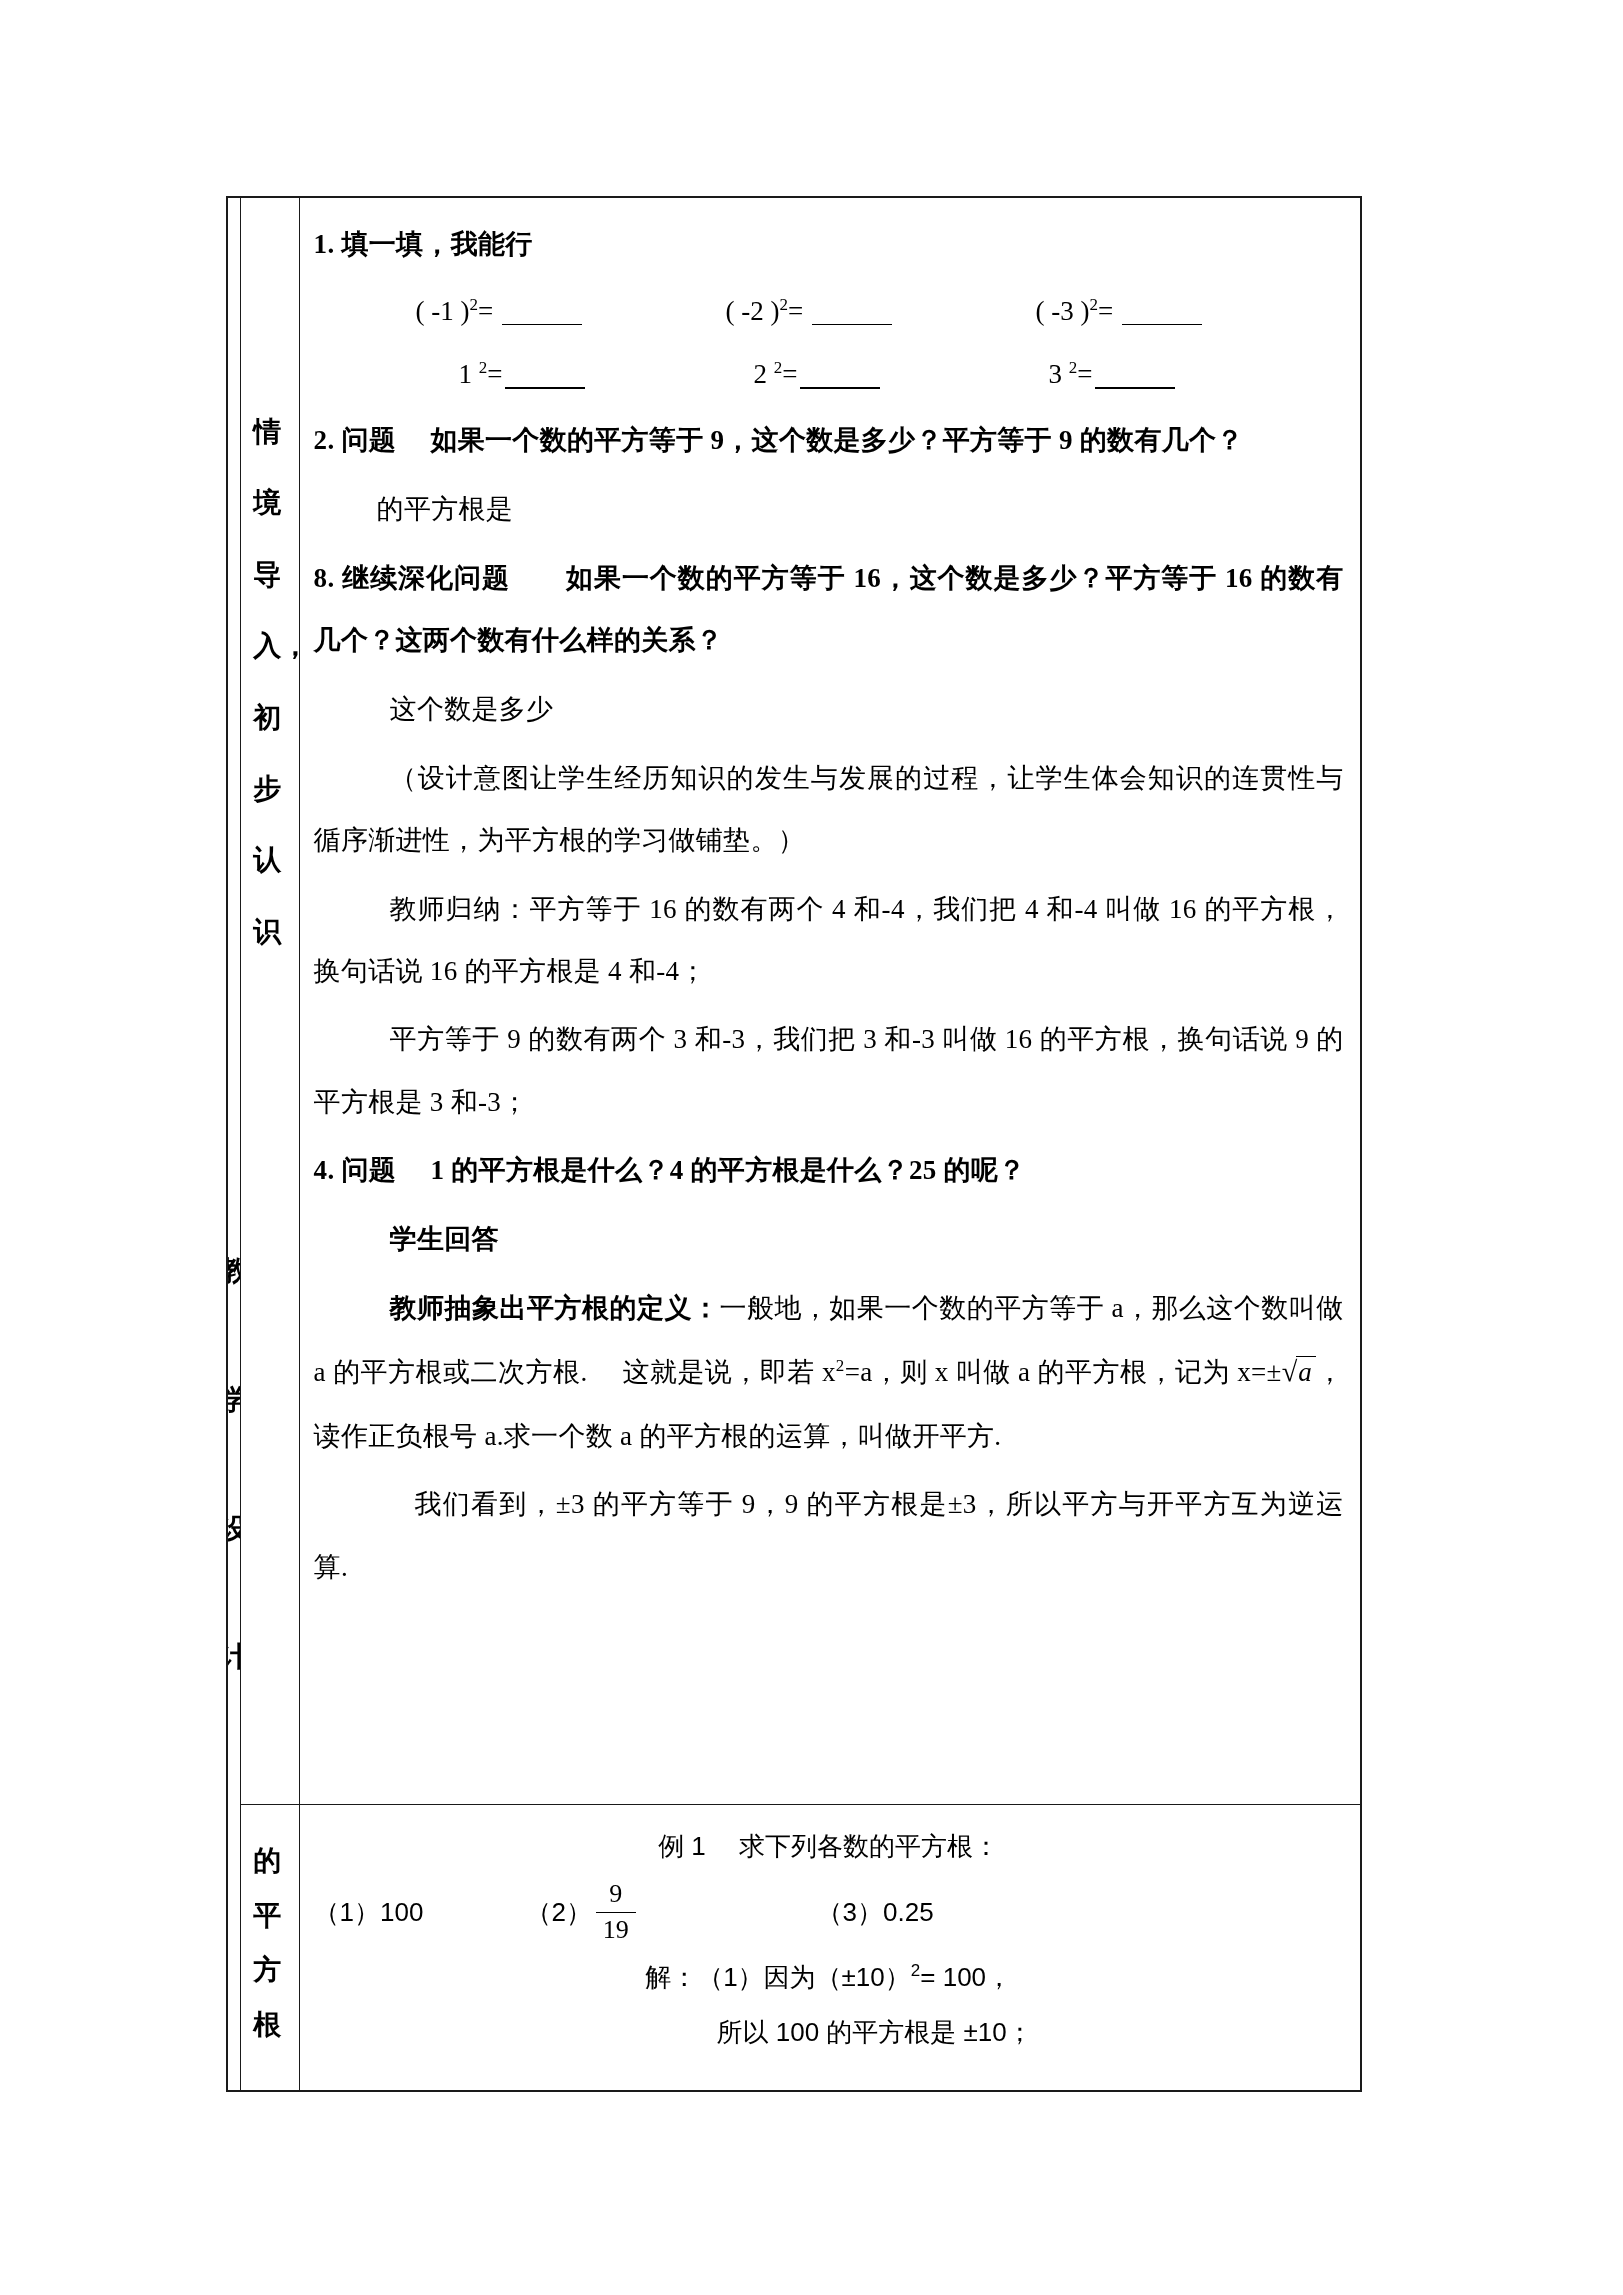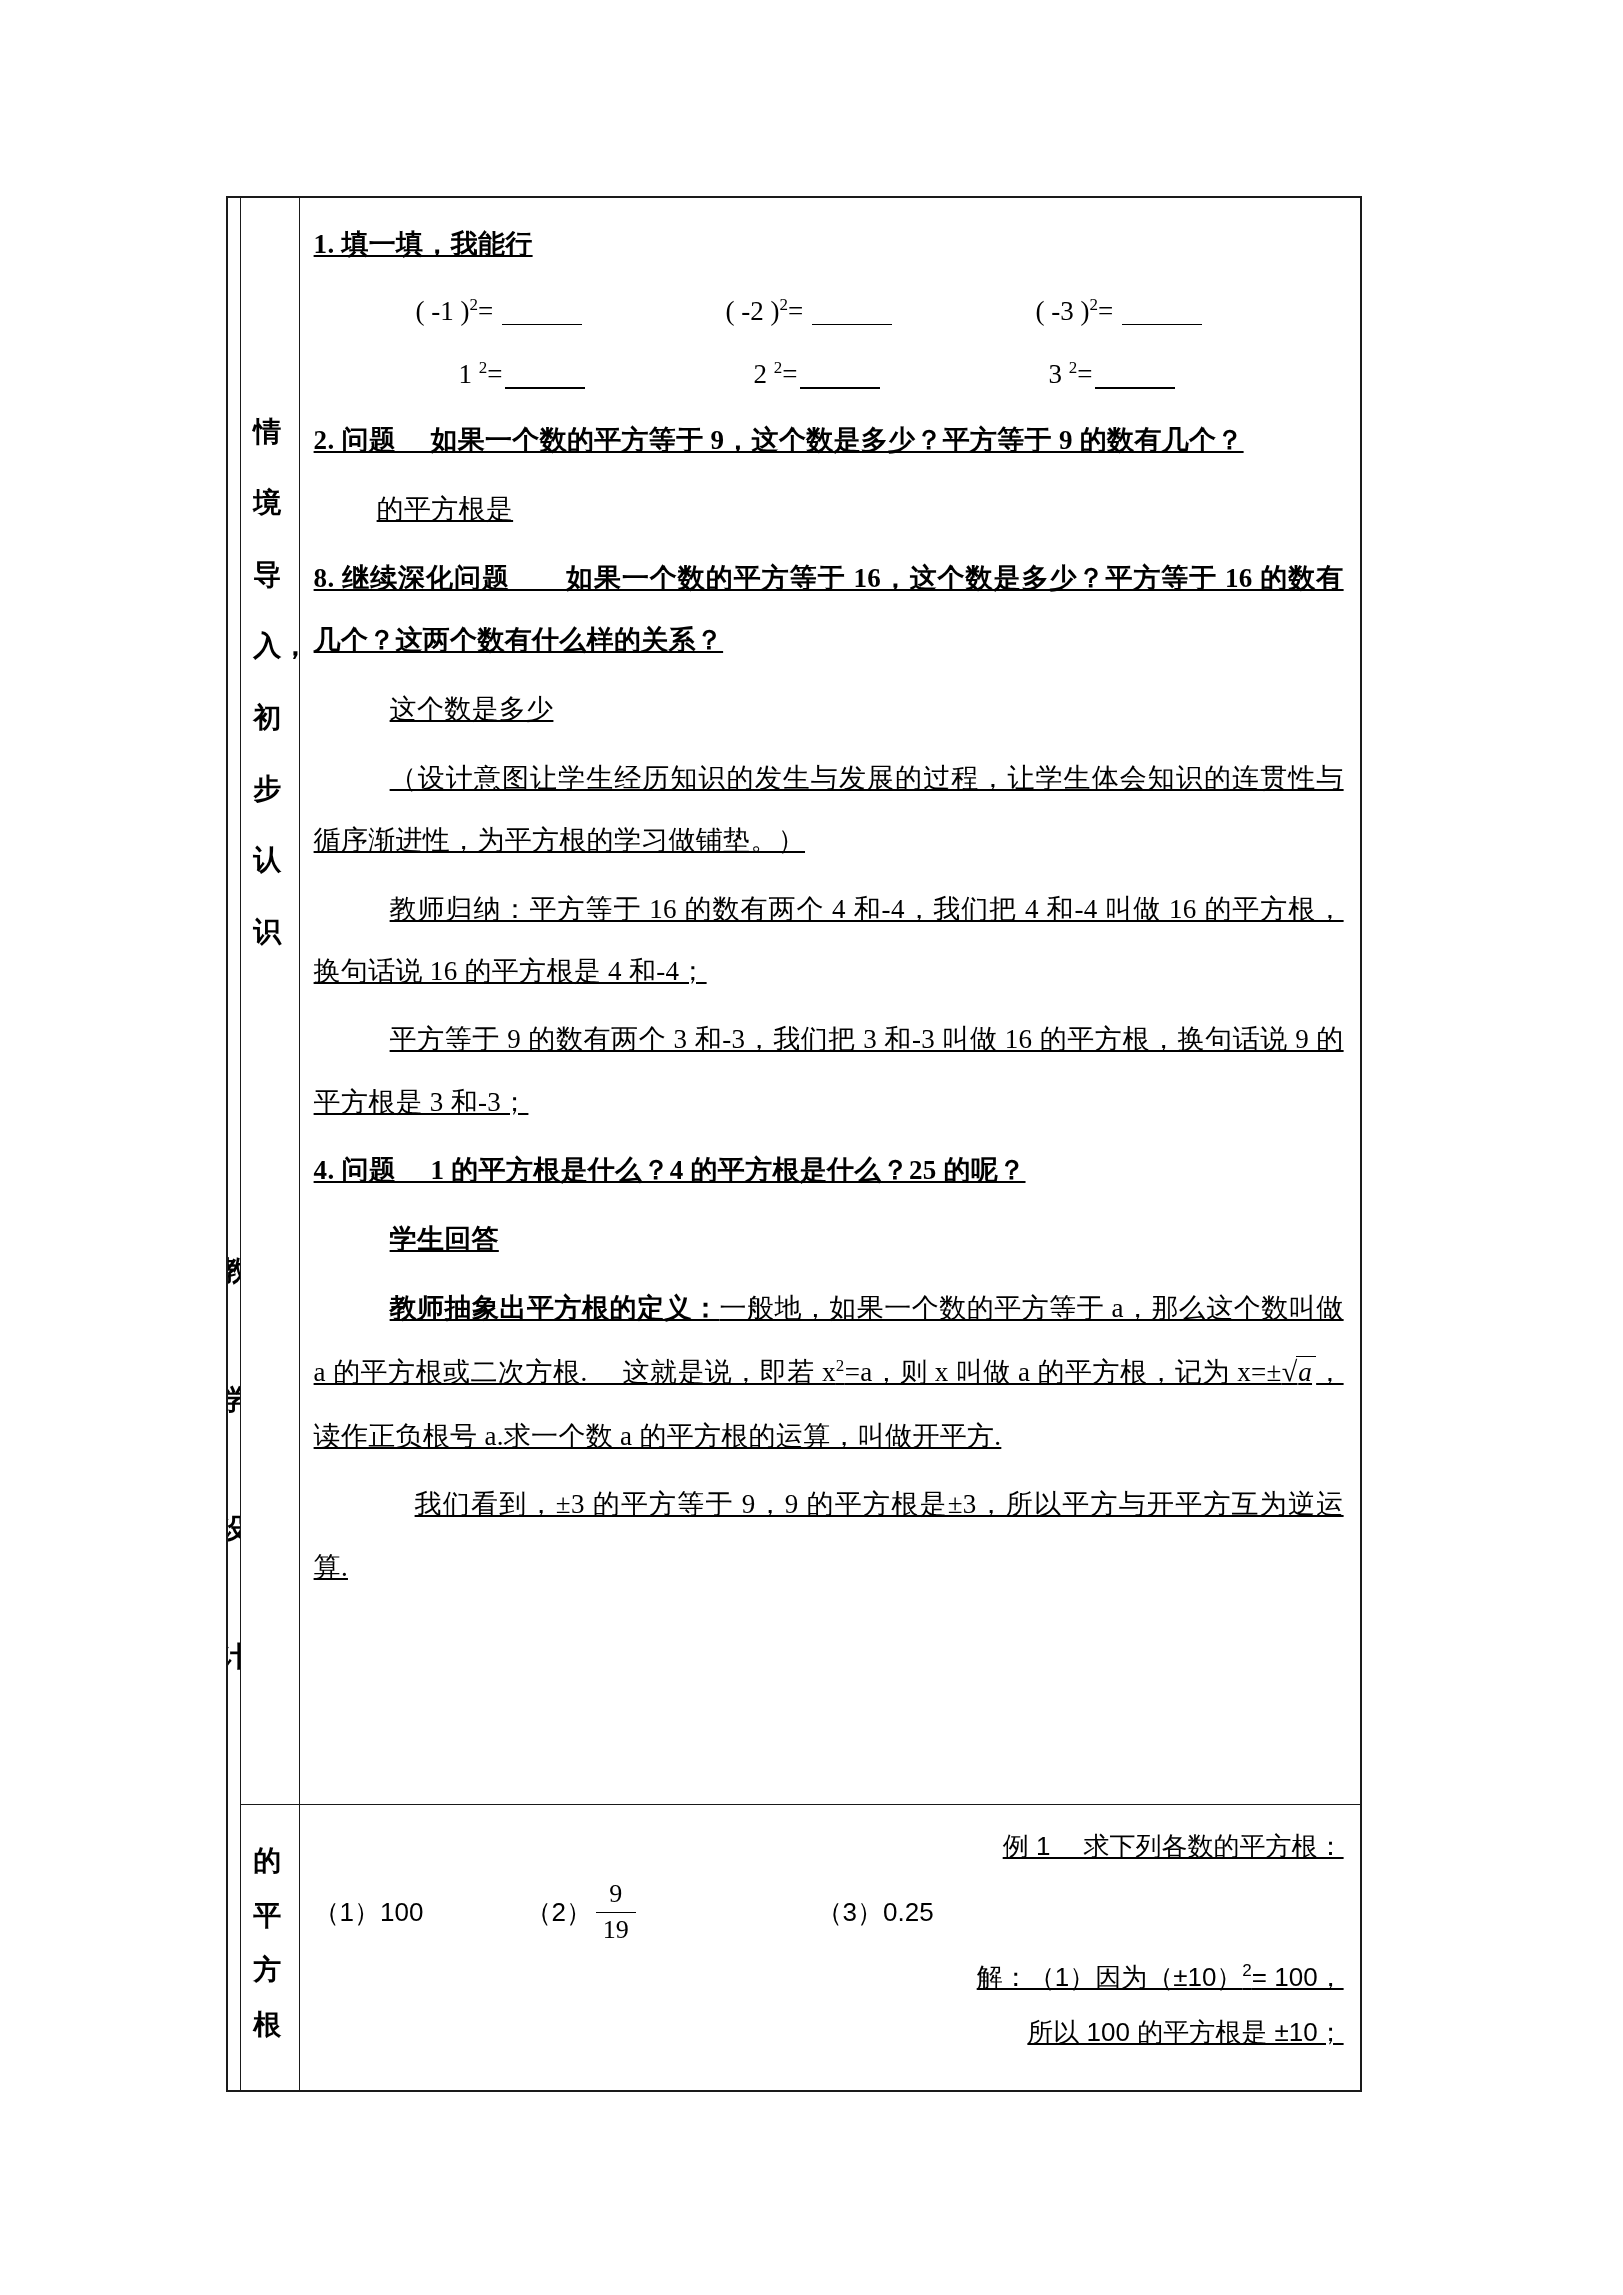--- a/index.html
+++ b/index.html
@@ -53,21 +53,20 @@
     flex: 1;
     padding: 15px 16.4px 0 13.6px;
     overflow: hidden;
   }
   .content p {
     margin: 0 0 6.8px 0;
     font-size: 27px;
     line-height: 2.3;
     text-align: justify;
     letter-spacing: 0.3px;
-    text-decoration: underline;
   }
   .b { font-weight: bold; }
   .ind { text-indent: 63px; }
   .ind-md { text-indent: 76px; }
   .ind-lg { text-indent: 101px; }
   sup { font-size: 17px; line-height: 1; vertical-align: super; }
 
   .fill-row {
     display: flex;
     font-size: 27px;
@@ -95,21 +94,21 @@
     padding: 0 4.1px 0 2.7px;
     margin-left: -2px;
   }
 
   .content-2 { font-family: "Liberation Sans", "DejaVu Sans", sans-serif; padding-top: 19px; }
   .content-2 p {
     font-size: 26px;
     line-height: 1.75;
     letter-spacing: 0;
     margin: 0 0 9.5px 0;
-    text-align: right;
+    text-align: center;
   }
   .ex-items {
     display: flex;
     align-items: center;
     font-size: 26px;
     margin: 4.1px 0 9.5px 0;
   }
   .ex-item2 { margin-left: 102px; display: flex; align-items: center; }
   .ex-item3 { margin-left: 181px; }
   .frac {

